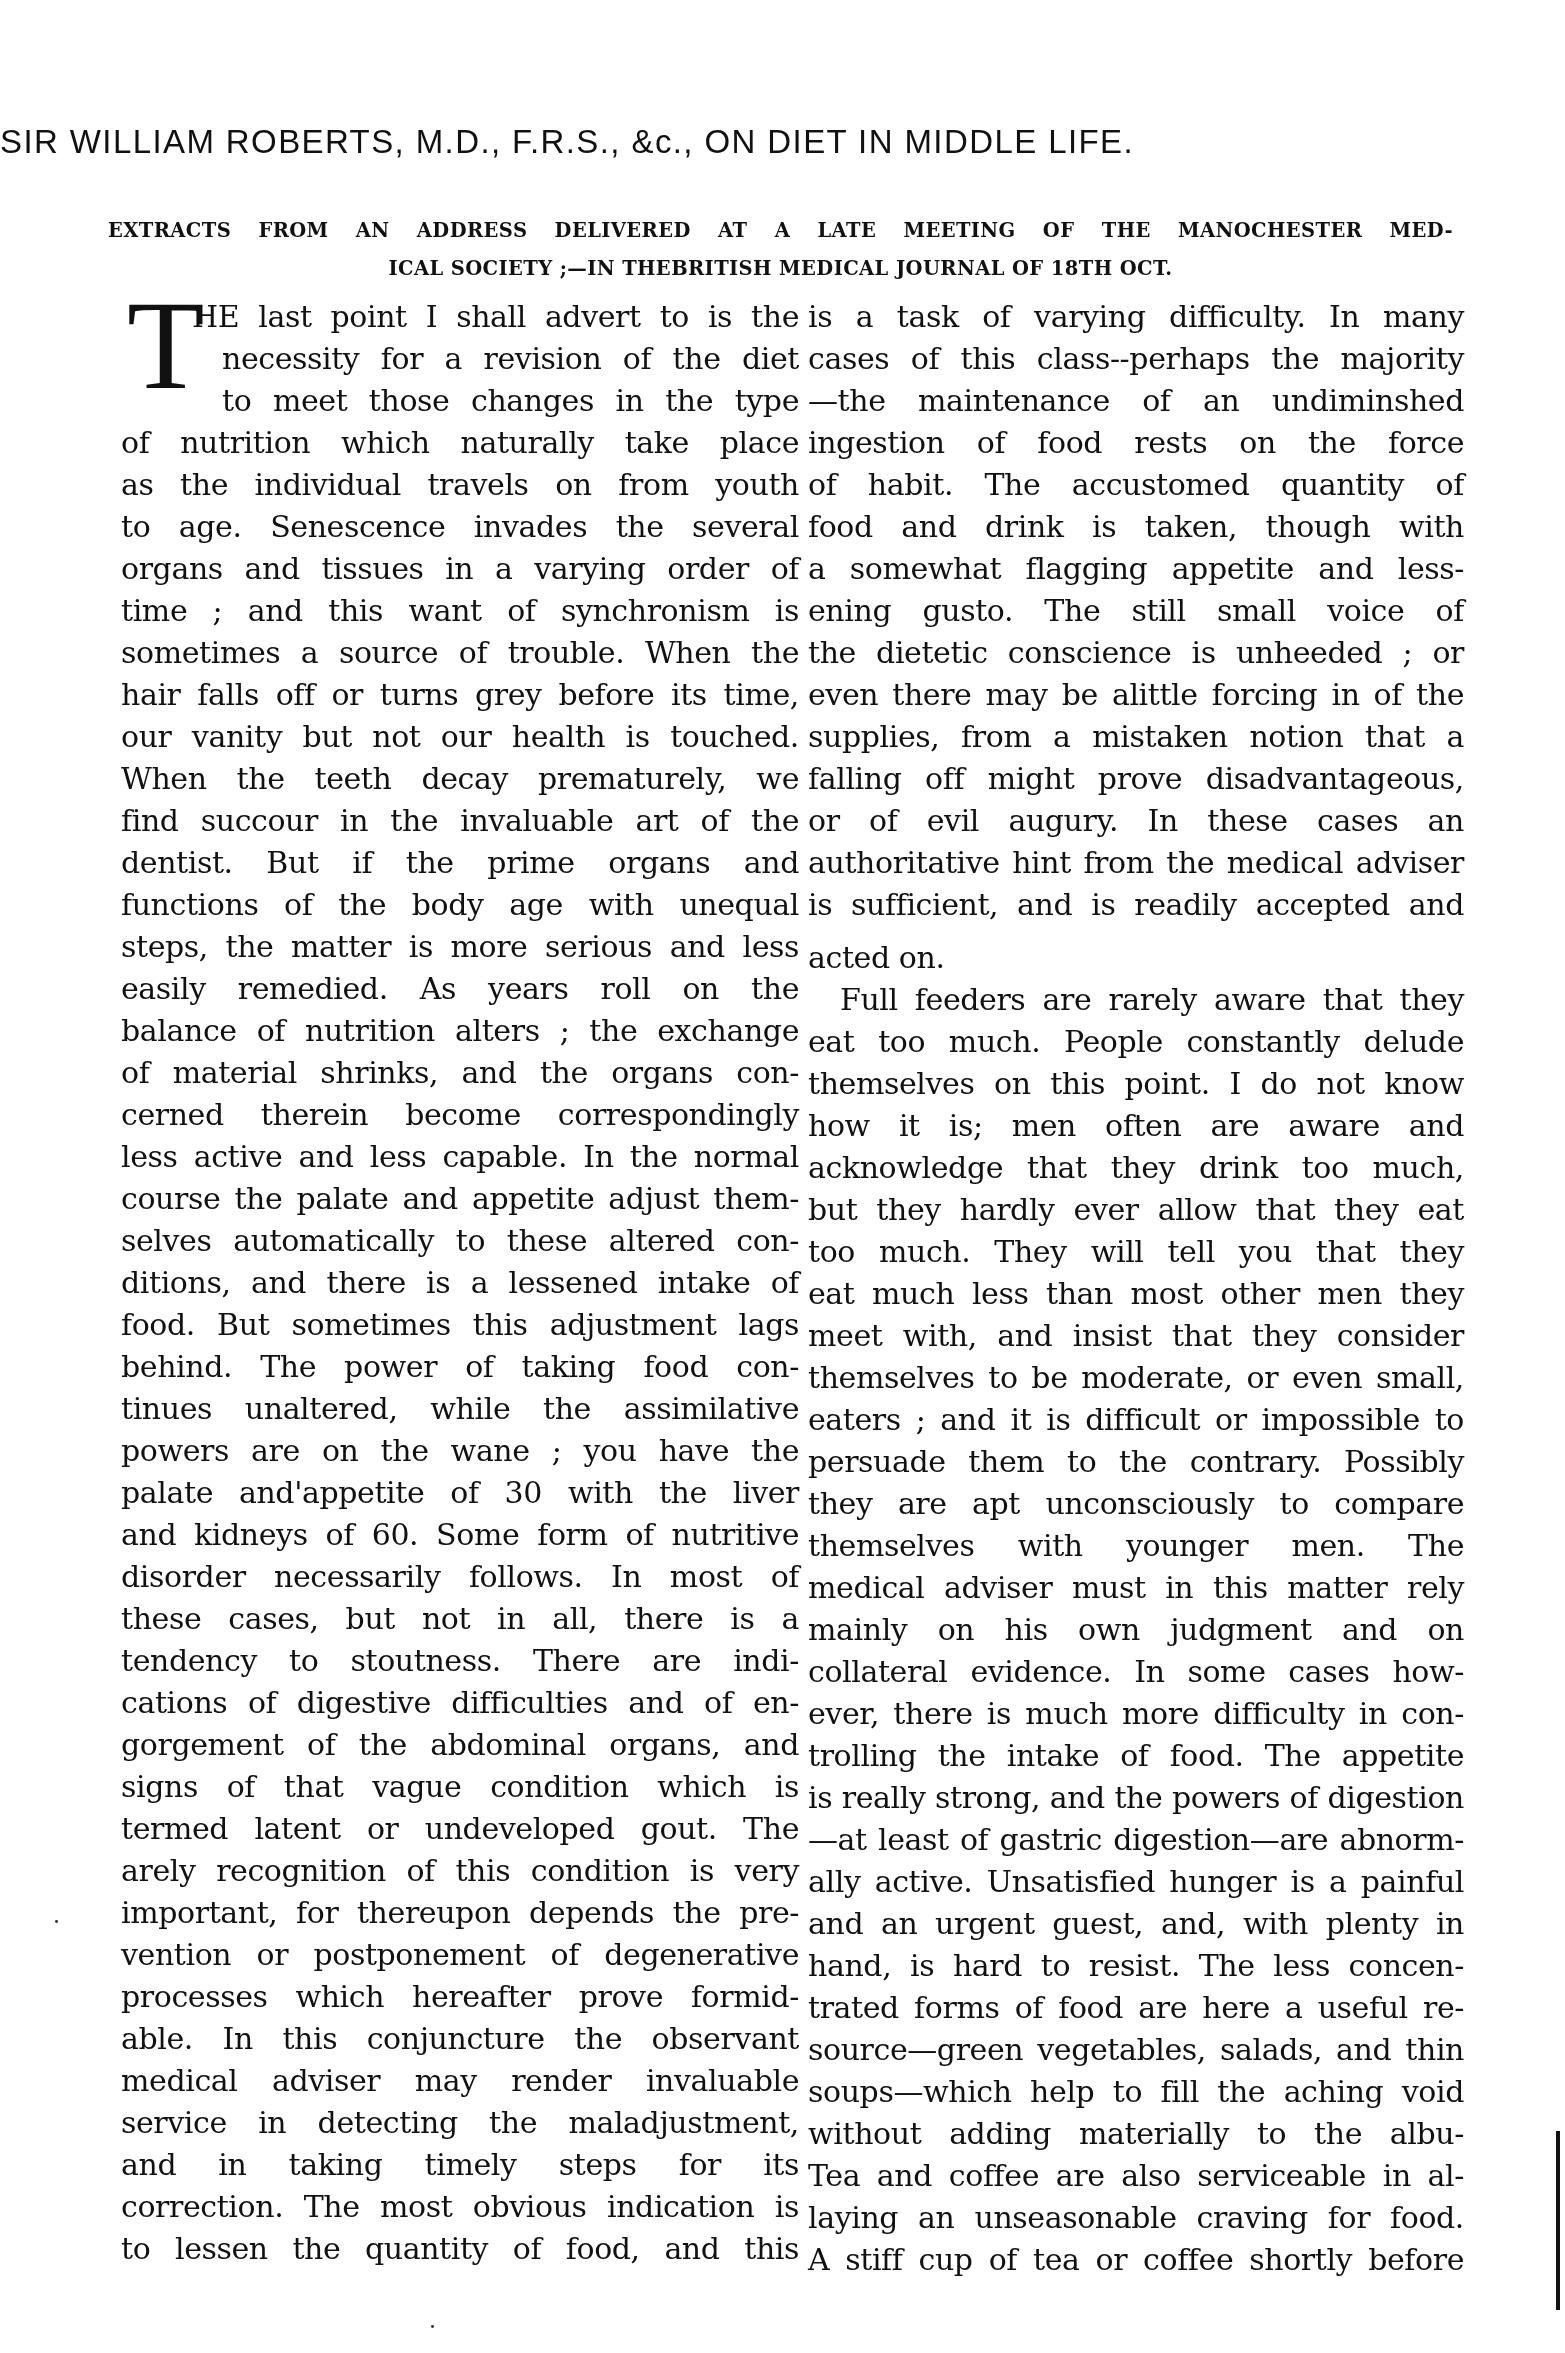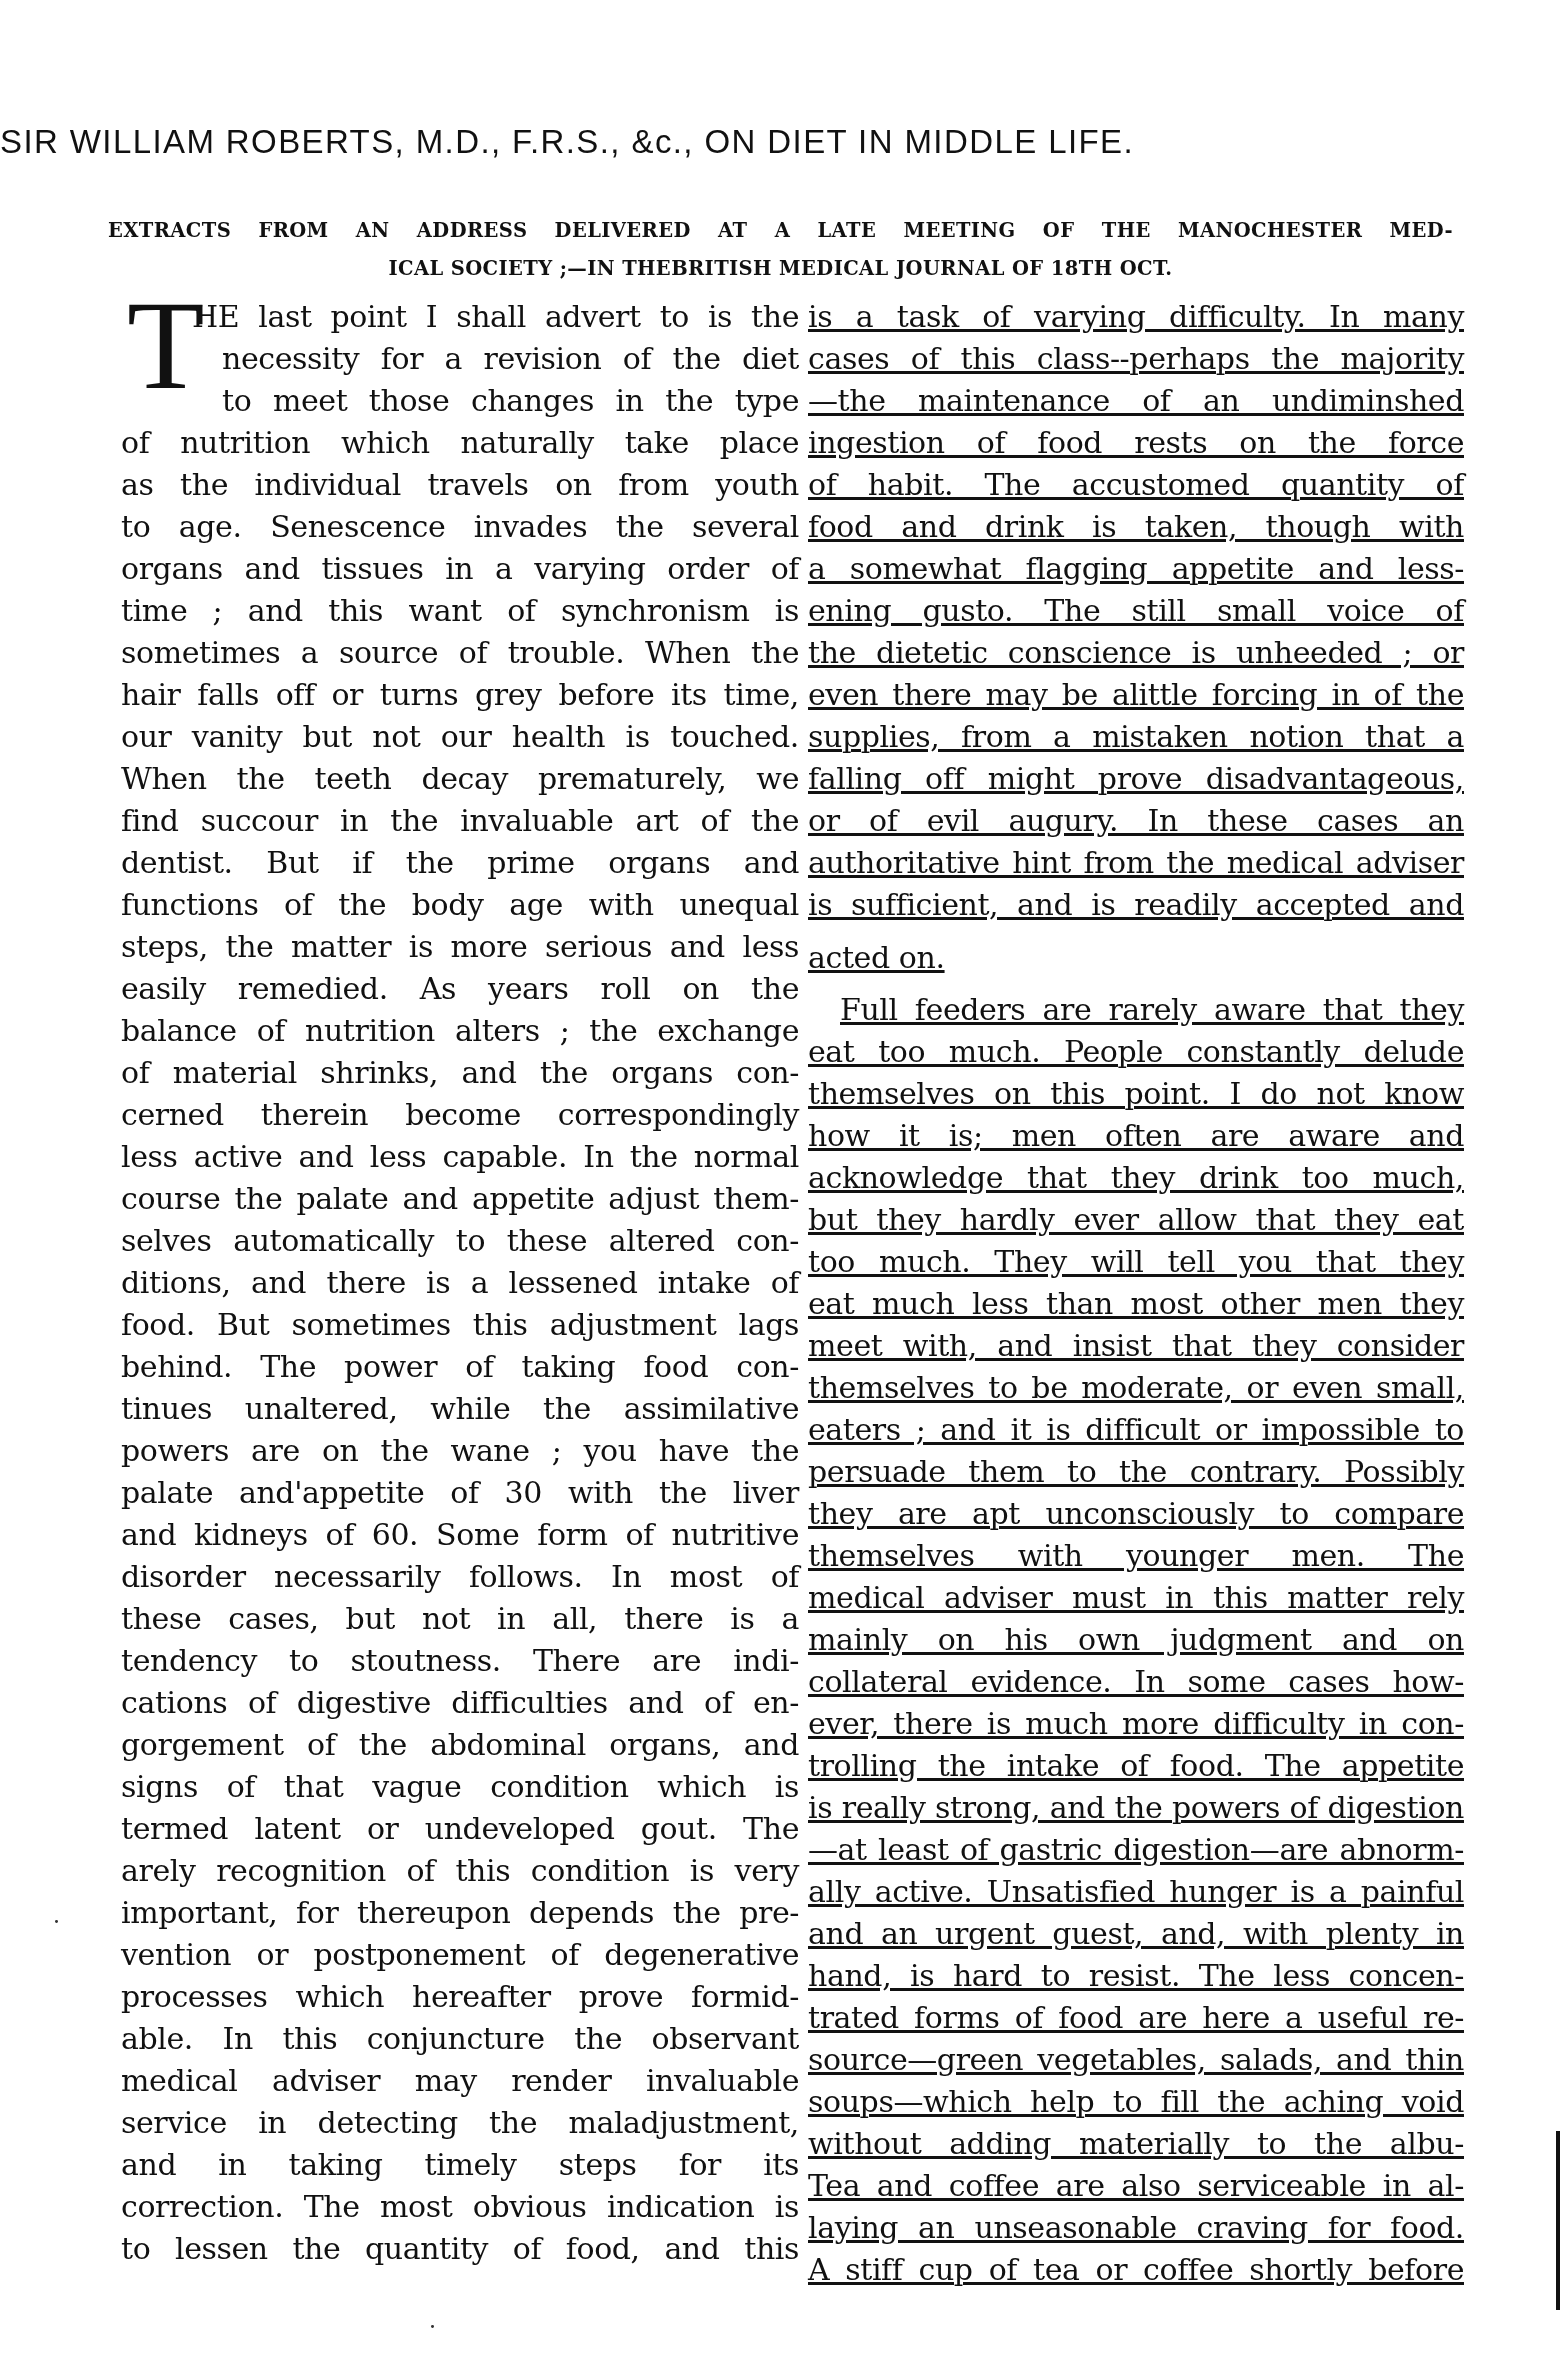--- a/index.html
+++ b/index.html
@@ -8,29 +8,29 @@
   .title { position: absolute; left: 0; width: 1566px; top: 123px; text-align: left;
            font-family: Liberation Sans, sans-serif; font-size: 33px; letter-spacing: 1.4px;
            line-height: 38px; white-space: nowrap; }
   .subtitle { position: absolute; left: 108px; width: 1345px; top: 192px;
               font-family: "DejaVu Serif", serif; font-size: 19.5px; font-weight: bold;
               line-height: 38px; text-align: center; letter-spacing: 0.4px; }
   .subtitle .sl { display: block; white-space: nowrap; }
   .subtitle .sl.first { text-align: justify; text-align-last: justify; margin-top: 20px; }
   .col { position: absolute; top: 296px; }
   .col.left { left: 121px; width: 678px; }
-  .col.right { left: 808px; width: 656px; text-decoration: underline; }
+  .col.right { left: 808px; width: 656px; }
   .line { display: block; height: 42px; line-height: 42px; font-size: 30px;
           text-align: justify; text-align-last: justify; white-space: nowrap; overflow: visible;
           letter-spacing: -0.4px; }
   .line.last { text-align-last: left; margin-top: 11px; }
   .line.indent-drop1 { padding-left: 71px; }
   .line.indent-drop2 { padding-left: 101px; }
   .line.para { padding-left: 32px; }
-  .line.gap { margin-top: 10px; }
+  .line.gap { }
   .dropcap { position: absolute; left: 127px; top: 295px; font-family: "Liberation Serif", serif;
              font-size: 127px; line-height: 101px; font-weight: normal; }
   .mark-bar { position: absolute; left: 1556px; top: 2131px; width: 4.3px; height: 179px; background: #111111; }
   .speck { position: absolute; width: 2.9px; height: 2.9px; border-radius: 50%; background: #333333; }
 </style>
 </head>
 <body>
 
 <div>
 

